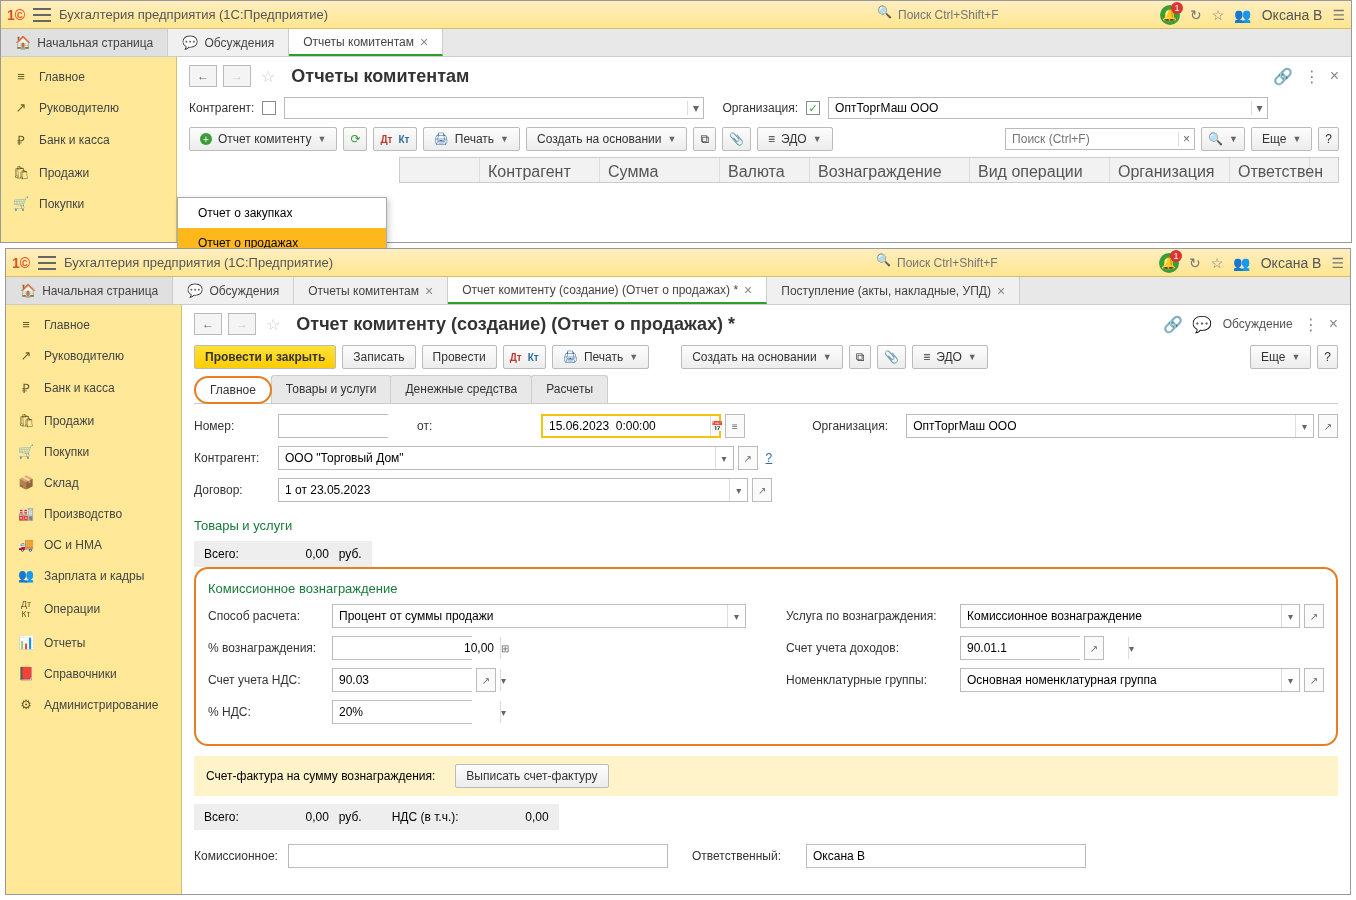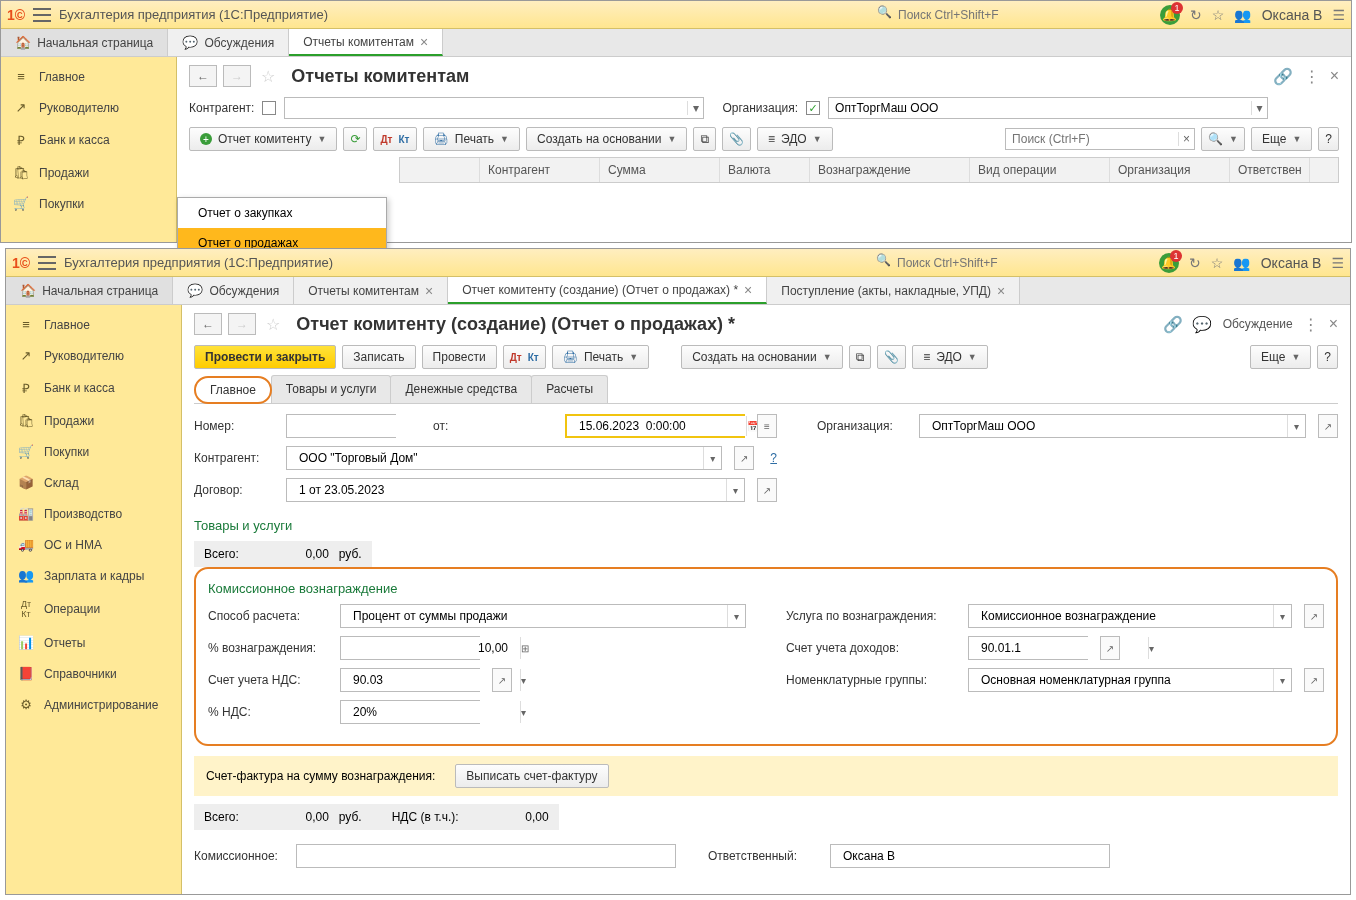--- a/index.html
+++ b/index.html
@@ -57,36 +57,36 @@
 .btn .caret { font-size: 9px; color: #666; }
 .btn .plus { width: 12px; height: 12px; background: #3a9d3a; border-radius: 50%; color: #fff; font-size: 10px; display: flex; align-items: center; justify-content: center; }
 .icon-red { color: #c0392b; font-size: 10px; font-weight: bold; }
 .icon-blue { color: #2e6da4; }
 
 .dropdown-menu { position: absolute; background: #fff; border: 1px solid #aaa; box-shadow: 2px 2px 6px rgba(0,0,0,0.2); min-width: 210px; }
 .dropdown-menu .item { padding: 8px 20px; cursor: pointer; }
 .dropdown-menu .item.selected { background: #ffb81c; }
 
 .table-head { display: flex; border: 1px solid #ccc; background: #f2f2f2; height: 26px; }
-.table-head .col { padding: 5px 8px; border-right: 1px solid #ddd; color: #555; font-size: 12px; }
+.table-head .col { padding: 5px 8px; border-right: 1px solid #ddd; color: #555; font-size: 16px; }
 
 
 .form-tabs { display: flex; border-bottom: 1px solid #ccc; margin-bottom: 10px; }
 .form-tab { padding: 6px 14px; border: 1px solid #ccc; border-bottom: none; background: #e8e8e8; cursor: pointer; margin-right: -1px; color: #333; border-radius: 3px 3px 0 0; }
 .form-tab.active { background: #fff; position: relative; top: 1px; }
 .form-tab.highlighted { border: 2px solid #e67e22; border-radius: 14px; padding: 5px 14px; }
 
 .form-grid { display: flex; gap: 40px; }
 .form-col { flex: 1; }
-.form-row { display: flex; align-items: center; gap: 12px; margin-bottom: 8px; }
+.form-row { display: flex; align-items: center; gap: 4px; margin-bottom: 8px; }
 .form-row label { width: 120px; color: #333; }
 .small-label { width: 30px; margin-left: 25px; }
 
 .input-field { border: 1px solid #bbb; height: 24px; display: flex; background: #fff; }
-.input-field input { flex: 1; border: none; padding: 0 12px; outline: none; }
+.input-field input { flex: 1; border: none; padding: 0 6px; outline: none; }
 .input-field .dd { width: 18px; text-align: center; border-left: 1px solid #ddd; cursor: pointer; color: #666; display: flex; align-items: center; justify-content: center; font-size: 10px; }
 .input-field.yellow-border { border: 2px solid #f1c40f; }
 .ext-btn { width: 20px; height: 24px; border: 1px solid #bbb; display: flex; align-items: center; justify-content: center; background: #fafafa; cursor: pointer; font-size: 10px; color: #666; }
 
 .section-title { color: #1a7a3a; margin: 8px 0; font-size: 13px; }
 .gray-box { background: #eee; padding: 6px 10px; display: inline-flex; align-items: center; gap: 10px; }
 .orange-box { border: 2px solid #e67e22; border-radius: 14px; padding: 12px; margin-bottom: 10px; }
 .yellow-box { background: #fff3c9; padding: 8px 12px; display: flex; align-items: center; gap: 20px; margin-bottom: 8px; }
 .link { color: #2e6da4; text-decoration: underline; cursor: pointer; }
 </style>

